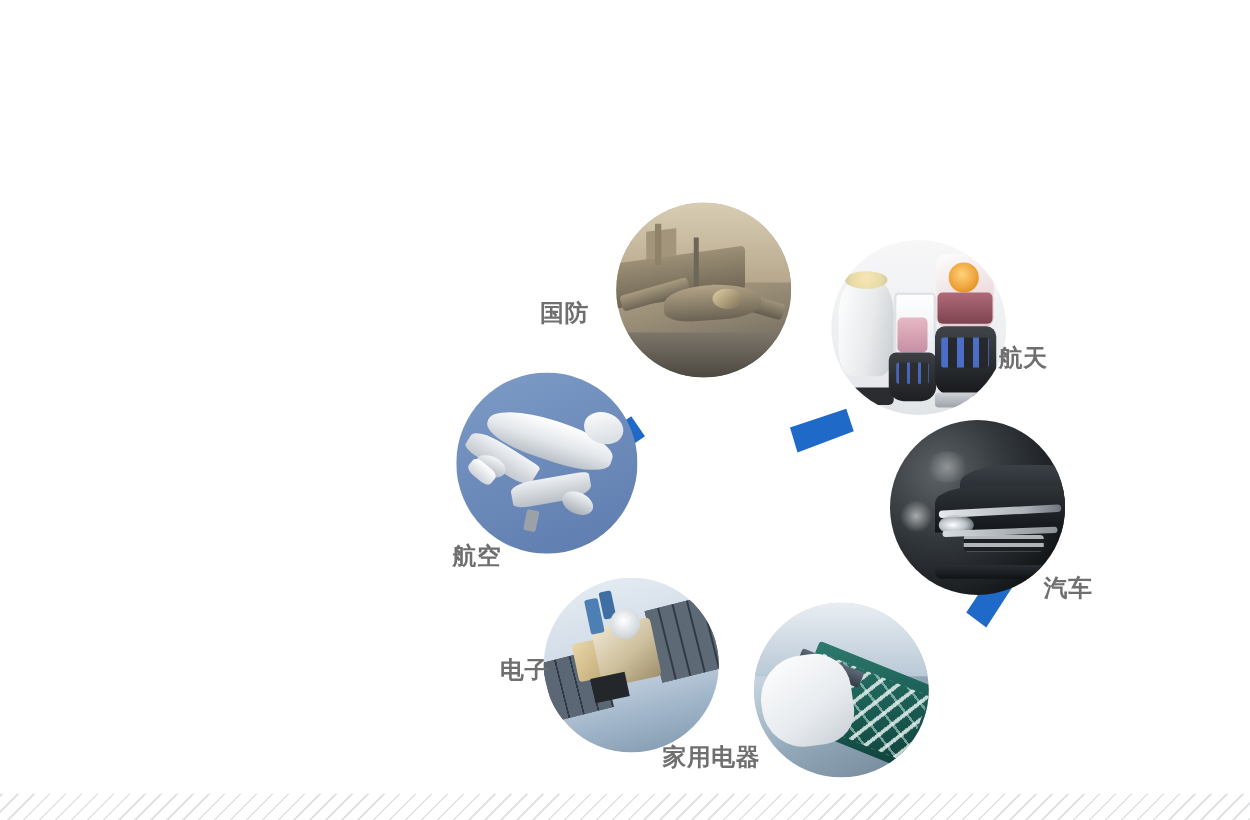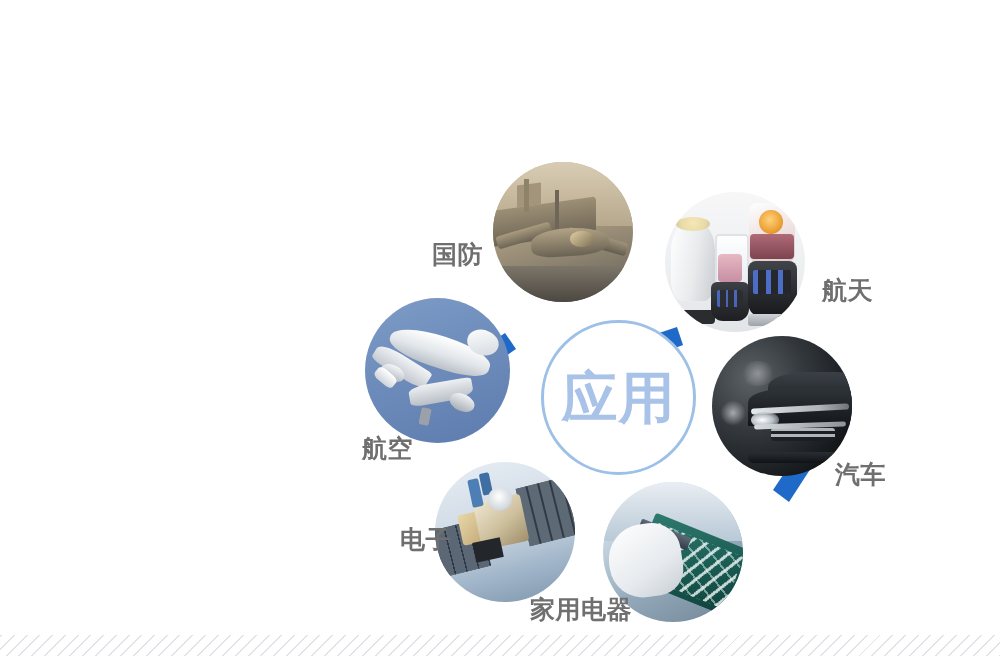--- a/index.html
+++ b/index.html
@@ -45,21 +45,21 @@
 
   
   .node{position:absolute;width:0;height:0;}
   .bubble{
     position:absolute;border-radius:50%;overflow:hidden;
     box-shadow:0 0 0 0 rgba(0,0,0,0);
   }
   .bubble .art{position:absolute;left:0;top:0;width:100%;height:100%;}
   .node-label{
     position:absolute;white-space:nowrap;
-    font-size:25px;font-weight:bold;color:#6f6f6f;
+    font-size:19px;font-weight:bold;color:#6f6f6f;
     letter-spacing:0.5px;
   }
 
   
   
   .art-defense{background:linear-gradient(165deg,#cbbda2 0%,#b9a98c 32%,#9b8f78 55%,#7d7566 78%,#5d574c 100%);}
   .art-defense .sky{position:absolute;left:0;top:0;right:0;height:46%;background:linear-gradient(180deg,#d8cdb4,#b7a88c);}
   .art-defense .ship{position:absolute;left:-4%;top:30%;width:78%;height:26%;
     background:linear-gradient(180deg,#9c8f76,#6e6554);transform:skewY(-8deg);border-radius:4px;}
   .art-defense .mast{position:absolute;left:22%;top:12%;width:4%;height:24%;background:#8e8368;}
@@ -205,23 +205,20 @@
 
       <polygon points="399,510 430,489 441,504 410,526" fill="#1f69c9"></polygon>
 
       <polygon points="228,553 272,543 276,561 232,571" fill="#1f69c9"></polygon>
 
       <polygon points="95,392 118,358 134,369 111,403" fill="#1f69c9"></polygon>
 
       <polygon points="128,205 160,183 171,199 139,221" fill="#1f69c9"></polygon>
     </svg>
 
-    <div class="center-circle">
-      <span class="center-label">应用</span>
-    </div>
 
     <div class="node">
       <div class="bubble" style="left:148px;top:12px;width:140px;height:140px;">
         <div class="art art-defense">
           <div class="sky"></div>
             <div class="deck"></div>
           <div class="ship"></div>
             <div class="tower"></div>
             <div class="mast"></div>
           <div class="jet-wingl"></div>
@@ -245,21 +242,21 @@
             <div class="body1"></div>
             <div class="panelA"></div>
           <div class="jug"></div>
             <div class="orange"></div>
             <div class="berry"></div>
           <div class="body2"></div>
             <div class="panelB"></div>
             <div class="steel"></div>
         </div>
       </div>
-      <div class="node-label" style="left:477px;top:124px;text-align:right;">航天</div>
+      <div class="node-label" style="left:454px;top:124px;text-align:right;">航天</div>
     </div>
 
     <div class="node">
       <div class="bubble" style="left:367px;top:186px;width:140px;height:140px;">
         <div class="art art-car">
           <div class="flare2"></div>
             <div class="roofline"></div>
             <div class="bonnet"></div>
           <div class="chrome1"></div>
             <div class="headlight"></div>

